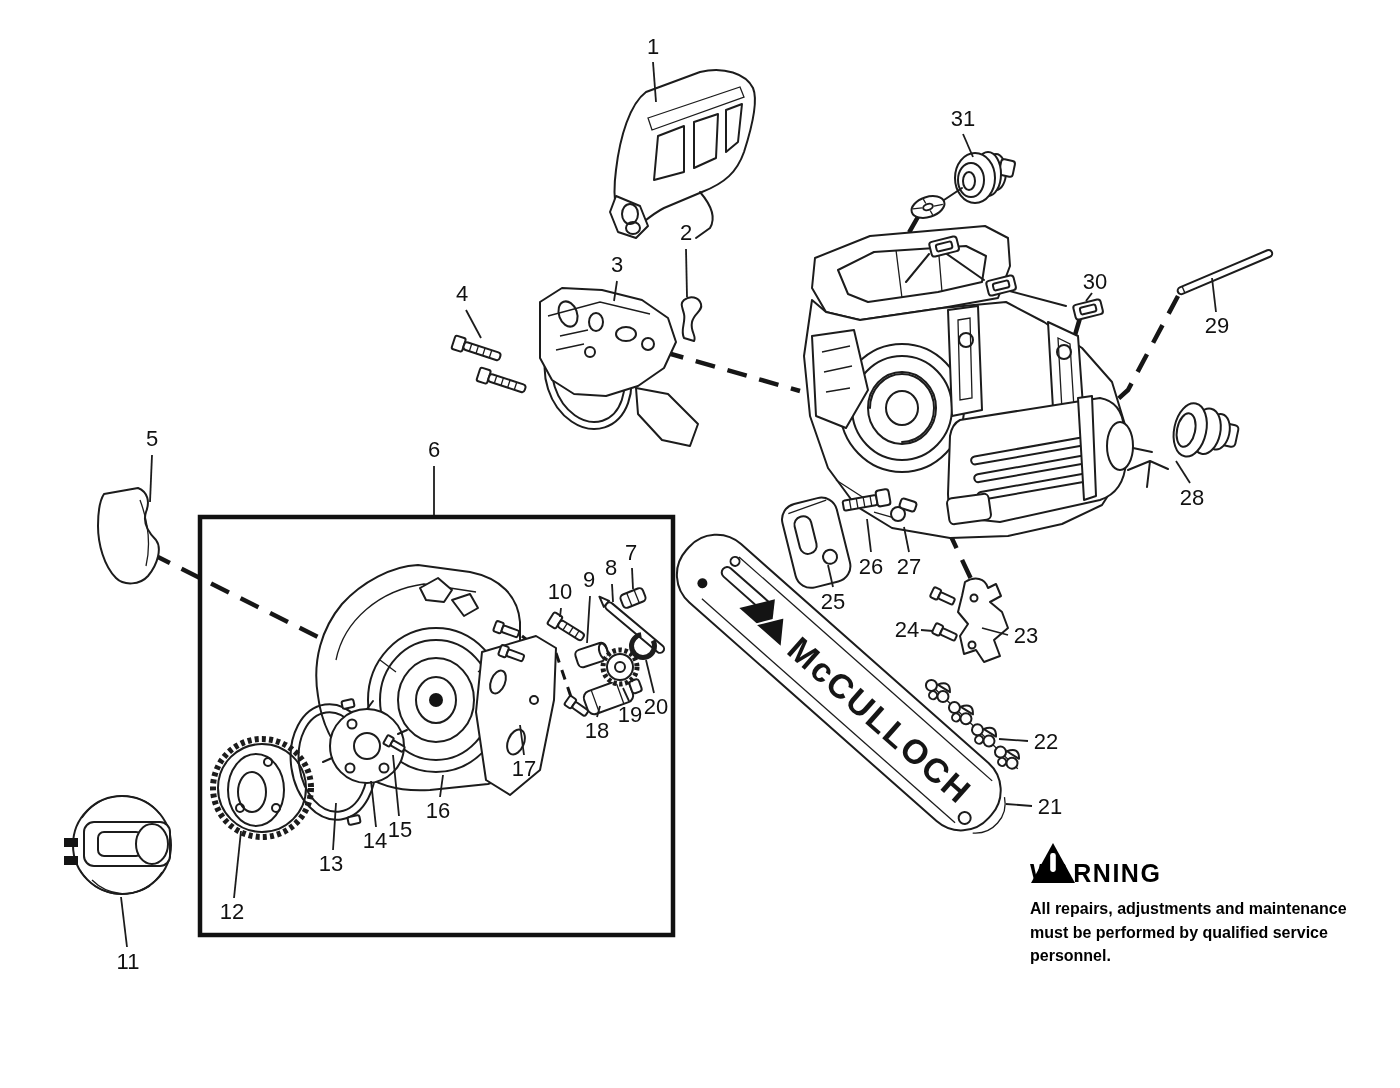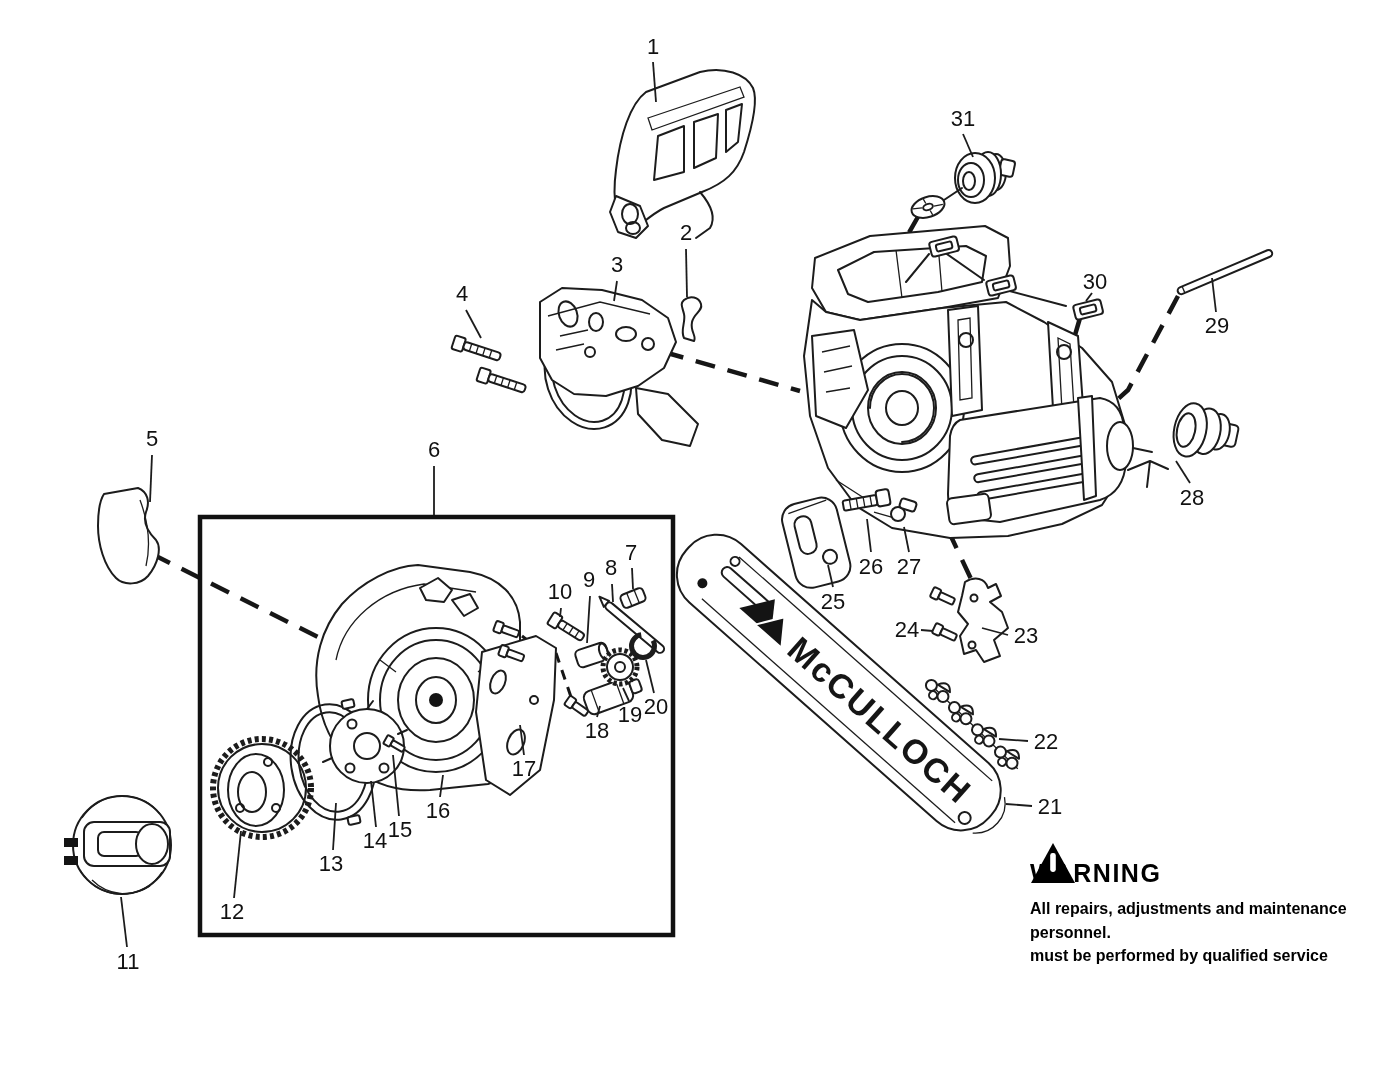--- a/index.html
+++ b/index.html
@@ -489,17 +489,17 @@
   <div class="warning">
     <div class="warn-head">
       <svg width="46" height="42" viewBox="0 0 46 42">
         <path d="M23,1 L45,41 L1,41 Z" fill="#000"></path>
         <rect x="20.2" y="11" width="5.6" height="19" rx="2.4" fill="#fff"></rect>
       </svg>
       <div class="warn-title">WARNING</div>
     </div>
     <div class="warn-body">
       <div class="warn-line">All repairs, adjustments and maintenance</div>
+      <div class="warn-line">must be performed by qualified service</div>
       <div class="warn-line last">personnel.</div>
-      <div class="warn-line">must be performed by qualified service</div>
     </div>
   </div>
 </div>
 
 </body></html>

